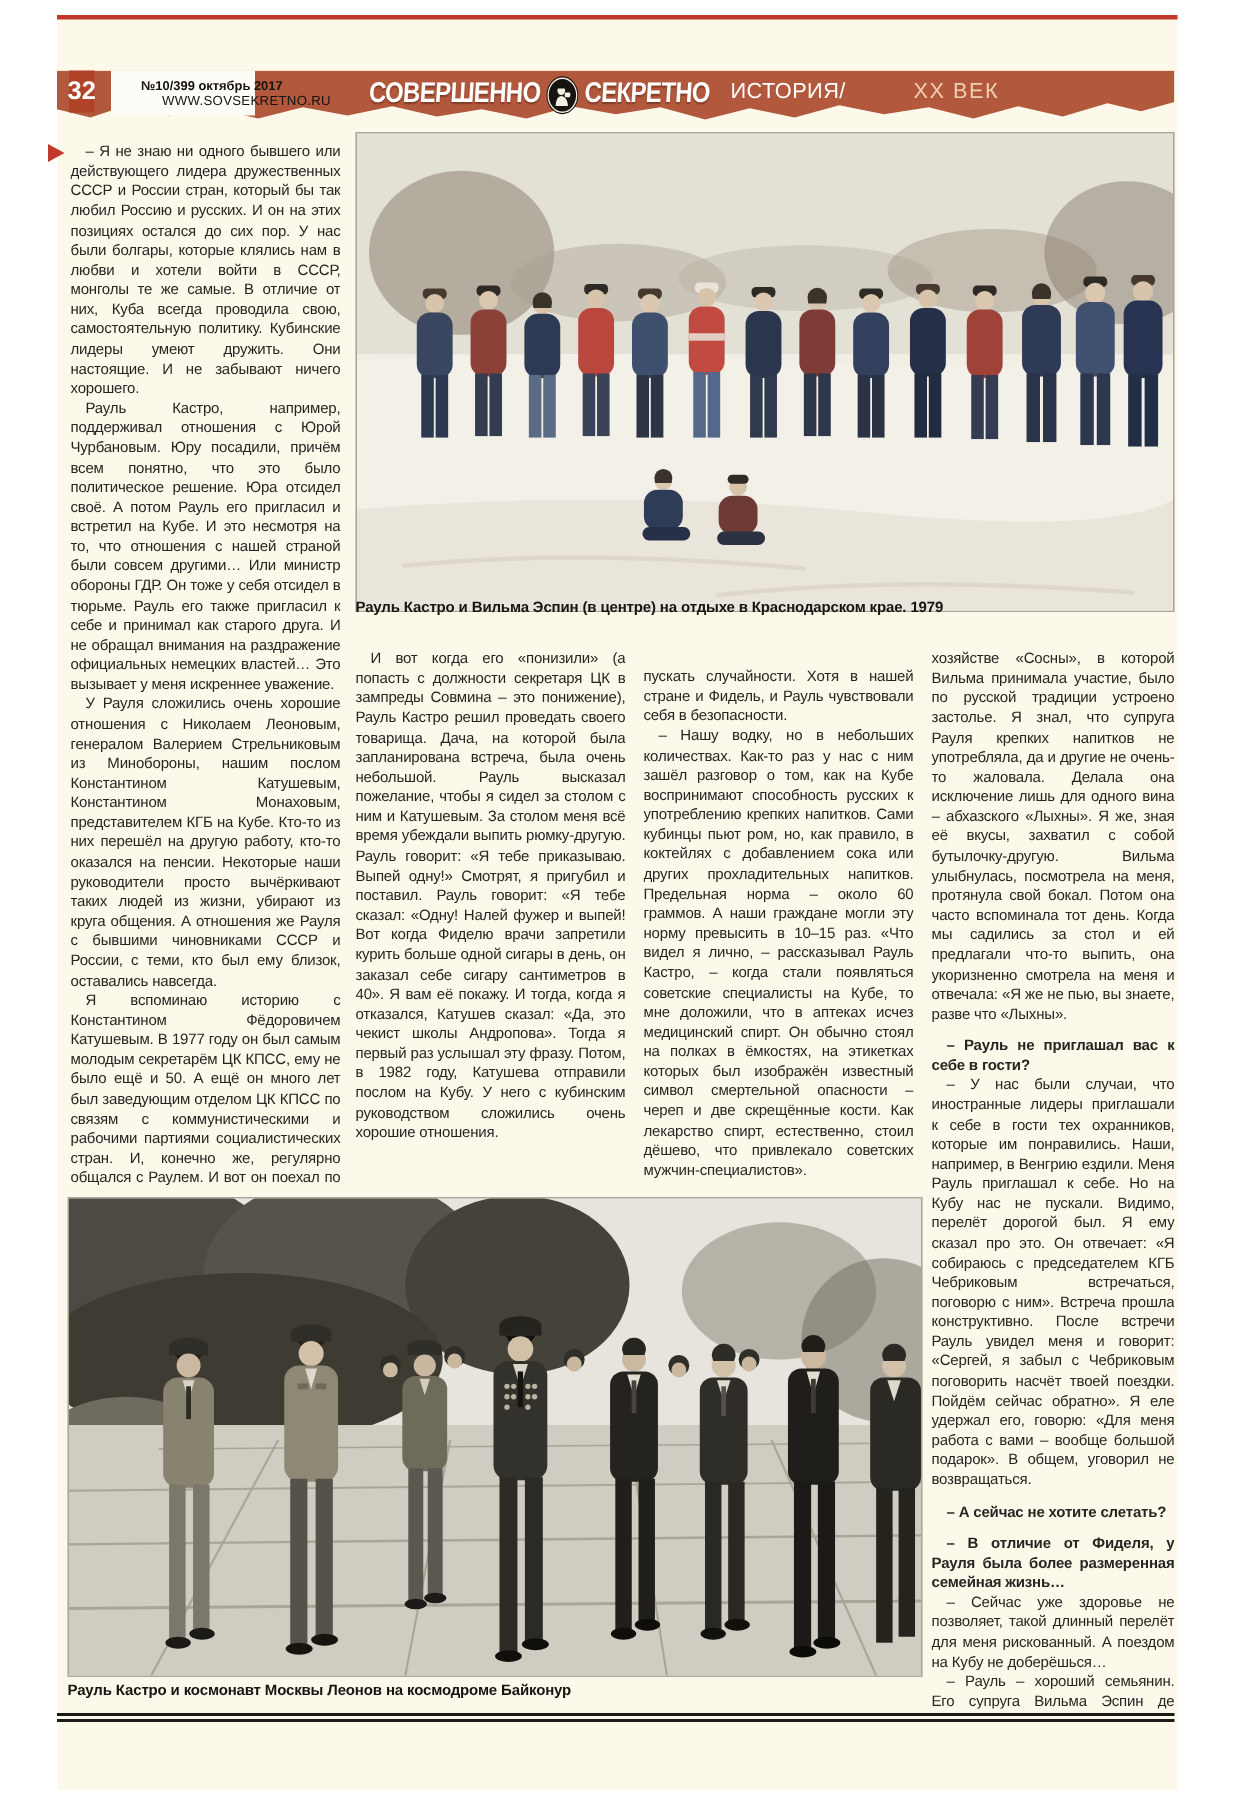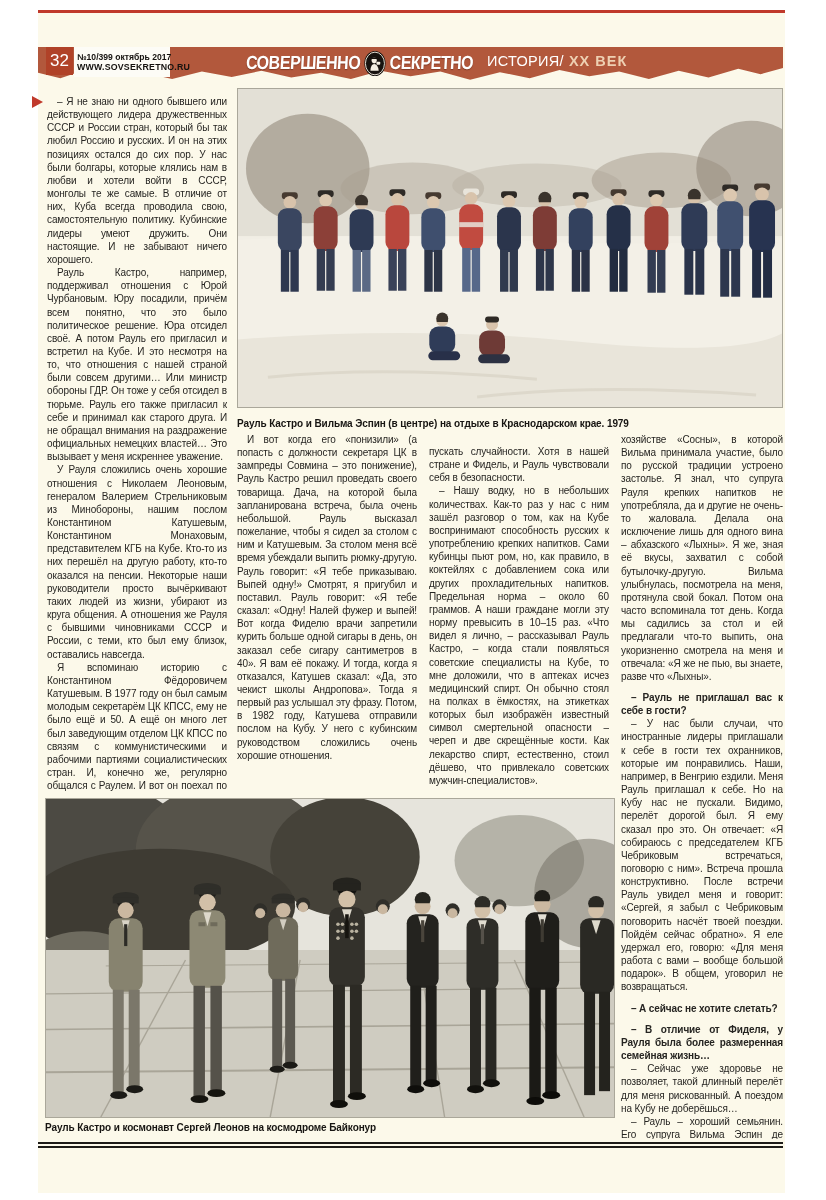--- a/index.html
+++ b/index.html
@@ -4,34 +4,34 @@
 <style>
   html,body{margin:0;padding:0;}
   body{width:826px;height:1200px;background:#ffffff;font-family:"Liberation Sans",sans-serif;overflow:hidden;}
   .stage{position:relative;width:826px;height:1200px;background:#fff;}
   .paper{position:absolute;left:38px;top:10px;width:747px;height:1183px;background:var(--paper,#fcf9ea);}
   .topline{position:absolute;left:0;top:0;width:747px;height:3px;background:var(--accent,#c0392b);}
 
   
   .band{position:absolute;left:0;top:37px;width:745px;height:34px;background:var(--band,#b2583c);
     clip-path:polygon(0 0,100% 0,100% 62%,97% 80%,94% 64%,90% 90%,86% 70%,82% 94%,78% 72%,74% 86%,70% 68%,66% 92%,62% 74%,58% 96%,54% 72%,50% 86%,46% 70%,42% 94%,38% 76%,34% 90%,30% 70%,26% 88%,22% 72%,18% 94%,14% 74%,10% 88%,6% 70%,3% 92%,0 76%);}
-  .pagenum{position:absolute;left:8px;top:37px;width:27px;height:28px;background:var(--numbox,#b04228);color:#fff;
-    font-weight:normal;font-size:17px;display:flex;align-items:center;justify-content:center;z-index:3;}
+  .pagenum{position:absolute;left:8px;top:37px;width:17px;height:28px;background:var(--numbox,#b04228);color:#fff;
+    font-weight:bold;font-size:17px;display:flex;align-items:center;justify-content:center;z-index:3;}
   .infobox{position:absolute;left:36px;top:37px;width:96px;height:30px;background:#fdfcf6;z-index:3;
-    display:flex;flex-direction:column;justify-content:center;padding:0 3px;box-sizing:border-box;}
+    display:flex;flex-direction:column;justify-content:center;padding:0 20px;box-sizing:border-box;}
   .infobox .l1{font-size:8.6px;font-weight:bold;color:#15120f;white-space:nowrap;}
-  .infobox .l2{font-size:8.8px;font-weight:bold;color:#15120f;letter-spacing:.2px;white-space:nowrap;}
+  .infobox .l2{font-size:8.8px;font-weight:normal;color:#15120f;letter-spacing:.2px;white-space:nowrap;margin-left:14px;}
   .masthead{position:absolute;left:208px;top:40px;height:26px;z-index:3;display:flex;align-items:center;
     transform:scaleX(.84);transform-origin:left center;}
   .masthead .word{color:#fff;font-weight:800;font-size:19px;letter-spacing:-.5px;transform:skewX(-4deg);
     text-shadow:0 1px 1px rgba(70,25,10,.45);white-space:nowrap;}
   .emblem{width:27px;height:27px;margin:0 4px;flex:0 0 auto;}
   .section{position:absolute;left:449px;top:43px;z-index:3;font-size:14.5px;white-space:nowrap;}
   .section .s1{color:#fff;font-weight:400;letter-spacing:.3px;}
-  .section .s2{color:#eed0b2;font-weight:700;letter-spacing:1px;}
+  .section .s2{color:#eed0b2;font-weight:400;letter-spacing:1px;margin-left:40px;}
 
   .marker{position:absolute;left:-6px;top:86px;width:0;height:0;z-index:2;
     border-left:11px solid var(--accent,#c0392b);border-top:6px solid transparent;border-bottom:6px solid transparent;}
 
   
   .col{position:absolute;overflow:hidden;color:#262522;}
   .col1{left:9px;top:85px;width:180px;height:697px;}
   .col2{left:199px;top:423px;width:180px;height:362px;}
   .col3{left:391px;top:423px;width:180px;height:362px;margin-top:12px;}
   .col4{left:583px;top:423px;width:162px;height:706px;}
@@ -39,21 +39,21 @@
   .para.cont{text-indent:0;}
   .para.q{font-weight:bold;margin-top:8px;}
 
   
   figure{margin:0;padding:0;}
   .photo{position:absolute;border:1px solid #aaa79a;box-sizing:border-box;background:#ddd;}
   .photo svg{display:block;width:100%;height:100%;}
   .photo-top{left:199px;top:78px;width:546px;height:320px;}
   .photo-bottom{left:7px;top:788px;width:570px;height:320px;}
   .caption{position:absolute;font-size:10px;font-weight:bold;color:#171512;letter-spacing:-.1px;}
-  .cap-top{left:199px;top:408px;width:546px;}
+  .cap-top{left:199px;top:390px;width:546px;}
   .cap-bottom{left:7px;top:1112px;width:570px;}
 
   .footrule{position:absolute;left:0;top:1132px;width:745px;height:2px;background:var(--paper,#fcf9ea);
     border-top:2px solid #1d1b18;border-bottom:2px solid #1d1b18;}
 </style>
 </head>
 <body>
 
 <div class="stage">
   <div class="paper">
@@ -392,17 +392,17 @@
         <g transform="translate(552,112)">
           <circle cy="0" r="8" fill="#d2c0a8"></circle>
             <path d="M-8,-2.5 A8,8 0 0 1 8,-2.5 L7,1 L-7,1 Z" fill="#2a2924" transform="translate(0,-4)"></path>
           <rect x="-16" y="8" width="34" height="76" rx="9" fill="#2a2924"></rect>
           <path d="M-4.5,10 L0,24 L4.5,10 Z" fill="#ddd9cc"></path>
           <rect x="-12" y="82" width="11" height="104" fill="#24231e"></rect>
             <rect x="3" y="82" width="11" height="100" fill="#24231e"></rect>
         </g>
       </svg>
     </figure>
-    <div class="caption cap-bottom">Рауль Кастро и космонавт Сергей Леонов на космодроме Байконур</div>
+    <div class="caption cap-bottom">Рауль Кастро и космонавт Москвы Леонов на космодроме Байконур</div>
 
     <div class="footrule"></div>
   </div>
 </div>
 
 </body></html>

